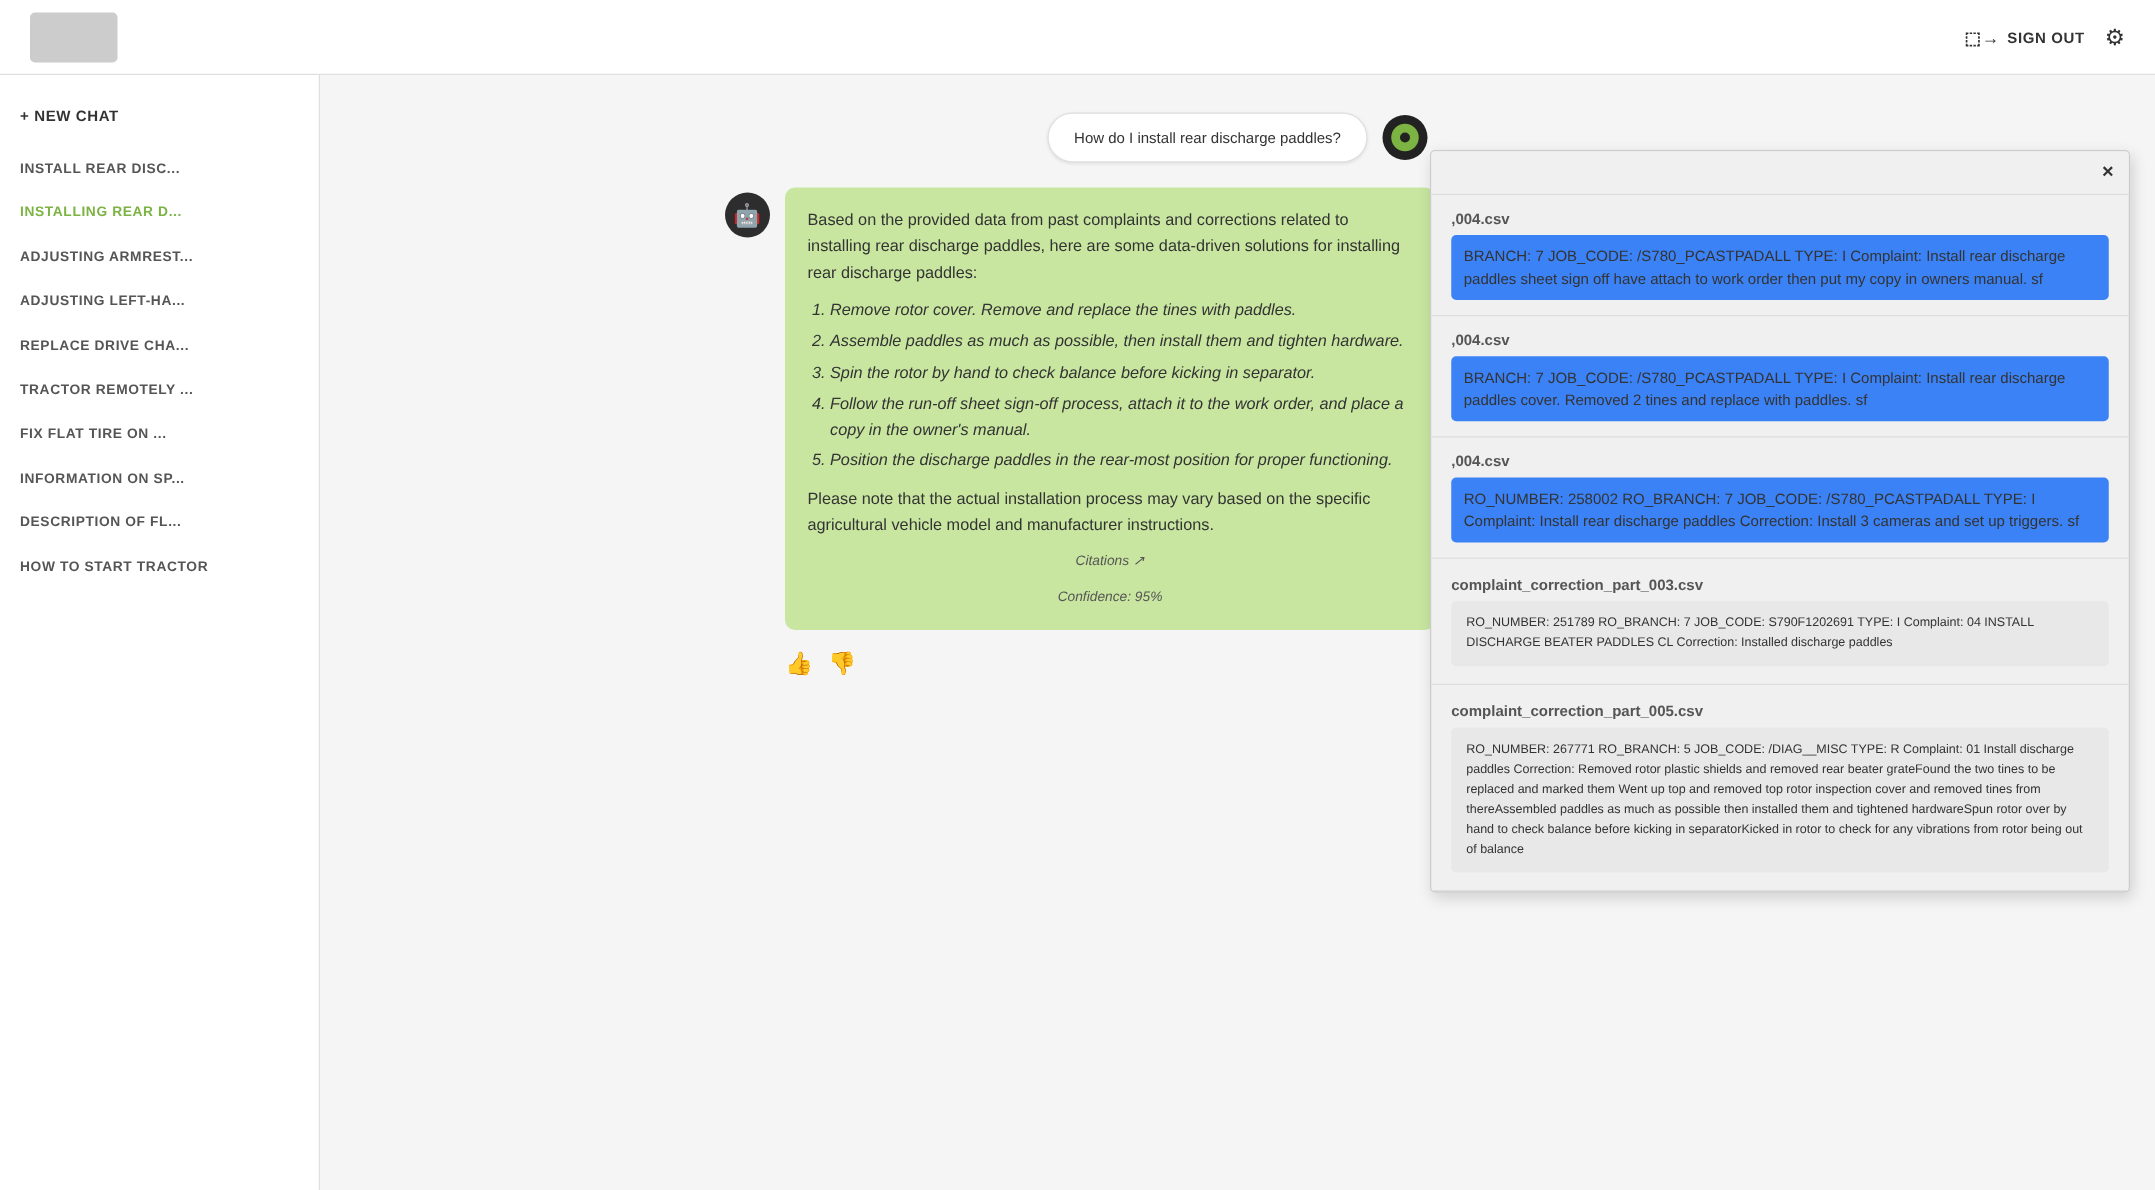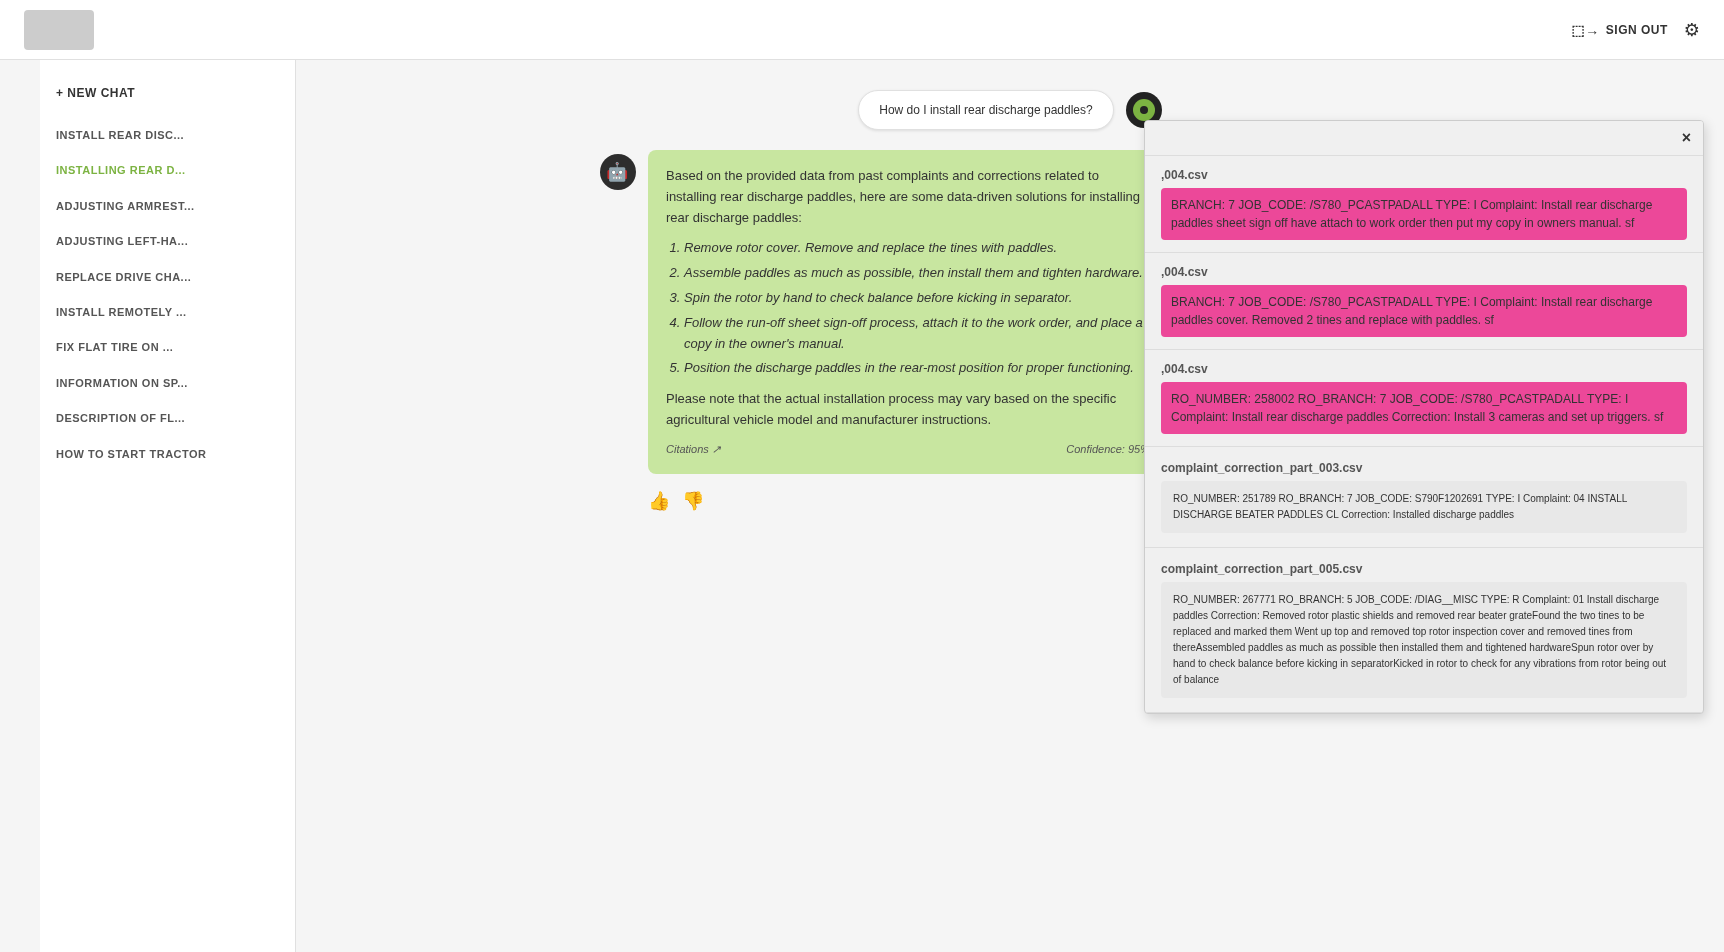--- a/index.html
+++ b/index.html
@@ -64,21 +64,20 @@
     }
 
     
     .sidebar {
       width: 256px;
       background: #fff;
       border-right: 1px solid #e0e0e0;
       padding: 16px 0;
       flex-shrink: 0;
       overflow-y: auto;
-      margin-left: 40px;
     }
     .new-chat-btn {
       display: flex;
       align-items: center;
       gap: 8px;
       padding: 10px 16px;
       font-size: 12px;
       font-weight: 700;
       letter-spacing: 0.5px;
       color: #333;
@@ -203,26 +202,27 @@
     .ai-message-bubble ol {
       padding-left: 18px;
       margin-bottom: 10px;
     }
     .ai-message-bubble ol li {
       margin-bottom: 4px;
       font-style: italic;
     }
     .ai-footer {
       display: flex;
-      justify-content: space-between;
+      justify-content: flex-start;
       gap: 12px;
       align-items: center;
       margin-top: 8px;
       font-size: 11px;
       color: #555;
+      flex-direction: column;
     }
     .citations-link {
       color: #555;
       text-decoration: none;
       display: flex;
       align-items: center;
       gap: 3px;
       font-style: italic;
       cursor: pointer;
     }
@@ -284,21 +284,21 @@
     .citation-filename {
       font-size: 12px;
       font-weight: 600;
       color: #555;
       margin-bottom: 6px;
     }
     .citation-text {
       font-size: 12px;
       color: #333;
       line-height: 1.5;
-      background: #ec4899;
+      background: #3b82f6;
       padding: 8px 10px;
       border-radius: 4px;
     }
     .citation-item-large {
       padding: 14px 16px;
       border-bottom: 1px solid #ddd;
     }
     .citation-text-large {
       font-size: 10px;
       color: #333;
@@ -343,21 +343,21 @@
     <div class="sidebar-item">
       <span>ADJUSTING ARMREST...</span>
     </div>
     <div class="sidebar-item">
       <span>ADJUSTING LEFT-HA...</span>
     </div>
     <div class="sidebar-item">
       <span>REPLACE DRIVE CHA...</span>
     </div>
     <div class="sidebar-item">
-      <span>INSTALL REMOTELY ...</span>
+      <span>TRACTOR REMOTELY ...</span>
     </div>
     <div class="sidebar-item">
       <span>FIX FLAT TIRE ON ...</span>
     </div>
     <div class="sidebar-item">
       <span>INFORMATION ON SP...</span>
     </div>
     <div class="sidebar-item">
       <span>DESCRIPTION OF FL...</span>
     </div>

